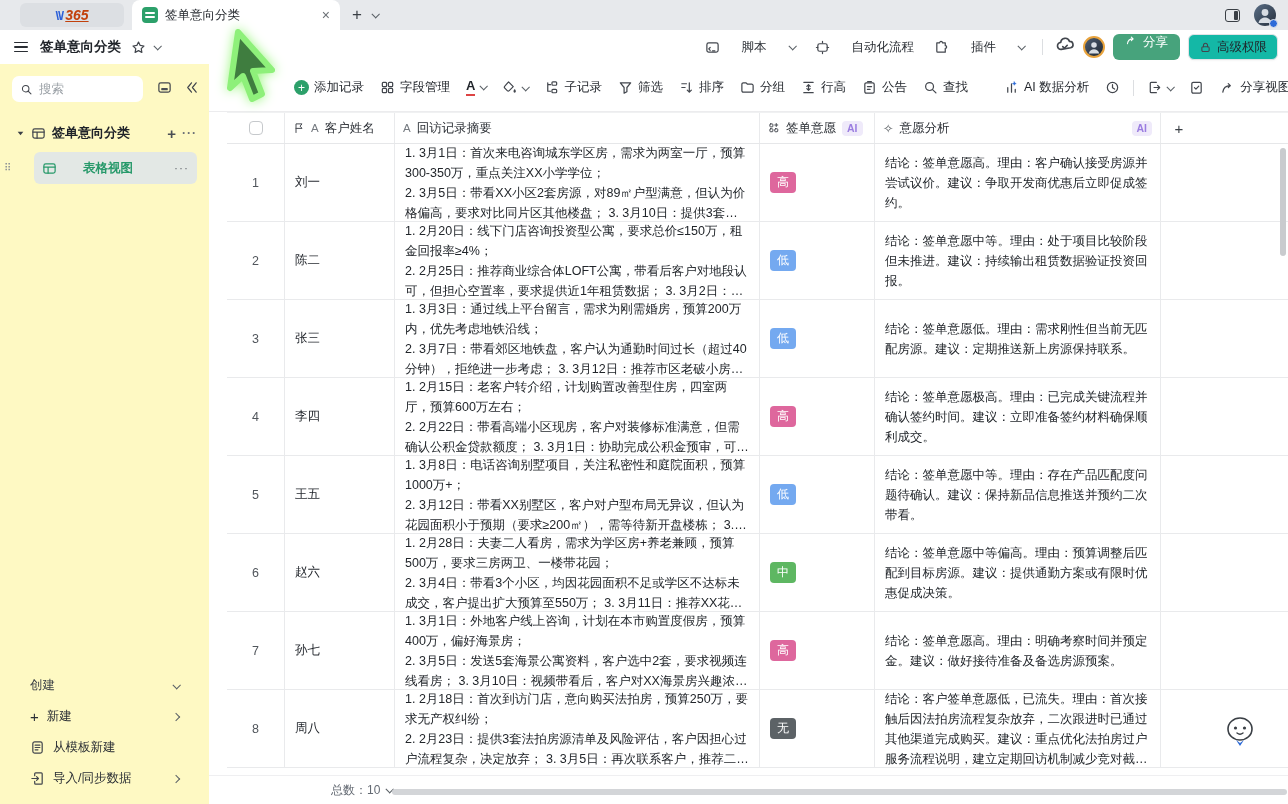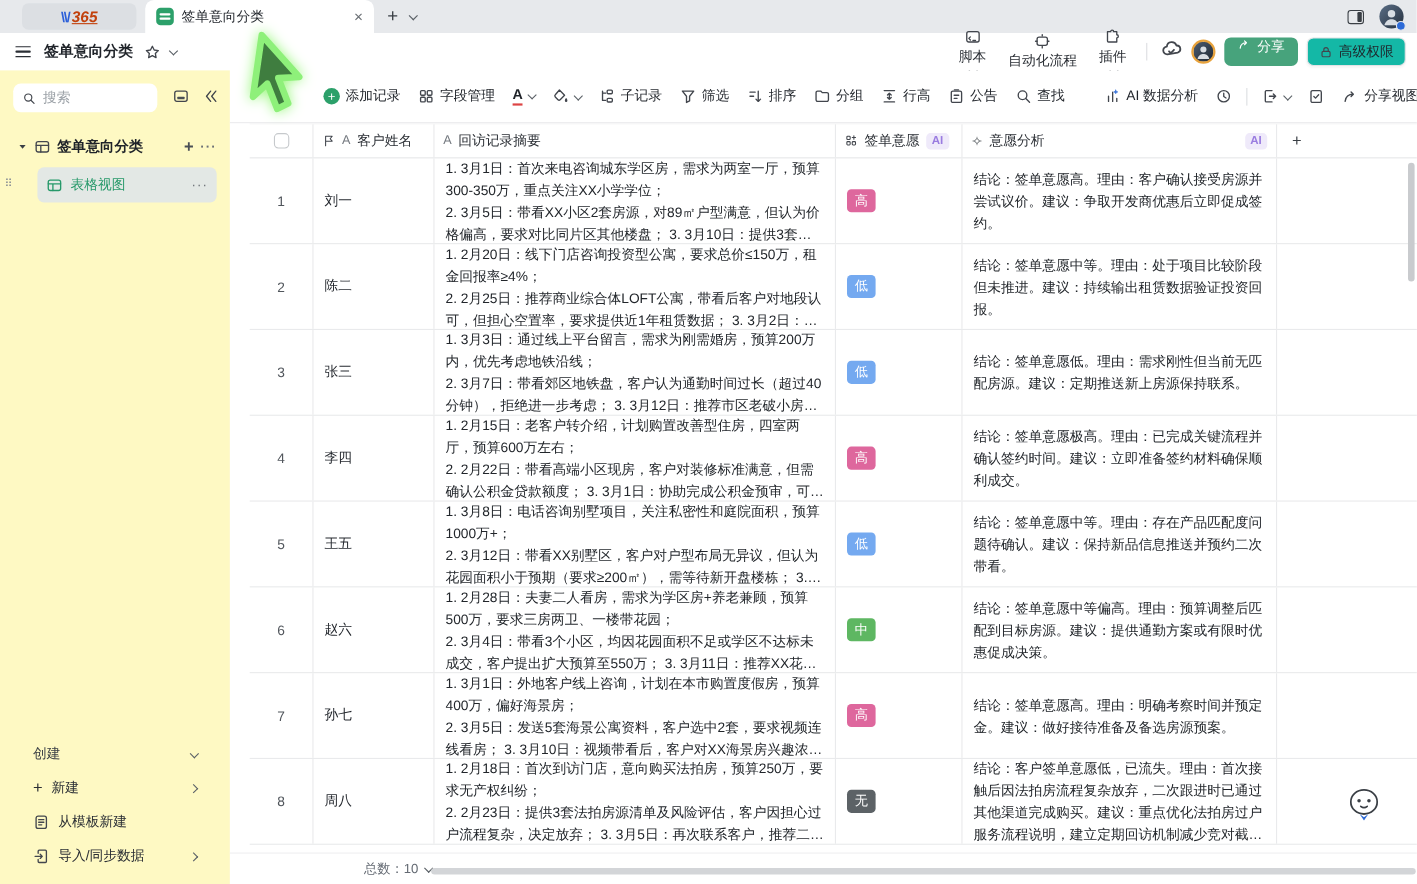--- a/index.html
+++ b/index.html
@@ -26,36 +26,36 @@
   .avatar svg { position:absolute; inset:0; }
   .avatar .badge-dot { position:absolute; right:-2px; bottom:-2px; width:9px; height:9px; border-radius:50%; background:#2d6bd8; border:1.5px solid #e7e9ec; }
 
   
   .appheader { height:34px; background:#fff; display:flex; align-items:center; padding:0 14px; position:relative; }
   .hamburger { width:14px; display:flex; flex-direction:column; gap:3px; margin-right:12px; }
   .hamburger i { height:1.6px; background:#2a2e34; border-radius:1px; }
   .doc-title { font-size:13.5px; font-weight:bold; margin-right:10px; }
   .star-ic svg { display:block; }
   .appheader-right { position:absolute; right:10px; display:flex; align-items:center; gap:8px; }
-  .hbtn { display:flex; align-items:center; gap:2px; font-size:12.5px; color:#2a2e34; padding:4px 6px; border-radius:5px;flex-direction:column; }
+  .hbtn { display:flex; align-items:center; gap:22px; font-size:12.5px; color:#2a2e34; padding:4px 6px; border-radius:5px; }
   .vdiv { width:1px; height:16px; background:#dcdee1; margin:0 4px; }
   .ring-avatar { width:22px; height:22px; border-radius:50%; border:2px solid #e8a33d; background:linear-gradient(135deg,#4d5d72,#1f2833); position:relative; }
   .share-btn { background:#47a37c; color:#fff; border-radius:6px; height:26px; padding:0 12px; display:flex; align-items:flex-start; gap:5px; font-size:12.5px; }
   .perm-btn { background:#14b8a6; border:1px solid #e2e3e6; border-radius:6px; height:26px; padding:0 10px; display:flex; align-items:center; gap:5px; font-size:12.5px; box-shadow:0 1px 2px rgba(0,0,0,.04); }
 
   
   .bodyrow { display:flex; height:740px; }
   .sidebar { width:209px; background:#fef9c3; flex:none; position:relative; padding-top:12px; }
   .search-box { margin:0 54px 0 12px; width:131px; height:26px; background:#fff; border-radius:7px; display:flex; align-items:center; padding:0 8px; gap:6px; color:#9aa0a6; font-size:12.5px; }
   .sb-topicons { position:absolute; top:16px; right:10px; display:flex; gap:12px; align-items:center; color:#4a4f55; }
   .tree-row { display:flex; align-items:center; gap:6px; padding:8px 12px 8px 16px; font-size:13px; font-weight:bold; margin-top:14px; }
   .tree-row .grow { flex:1; }
   .dots { color:#6b7075; letter-spacing:1px; font-size:12px; }
   .view-row { margin:2px 12px 0 34px; height:32px; background:#e3e8e5; border-radius:6px; display:flex; align-items:center; gap:7px; padding:0 8px; position:relative; }
-  .view-row .vlabel { color:#27996a; font-size:12.5px; font-weight:normal; flex:1; }
+  .view-row .vlabel { color:#27996a; font-size:12.5px; font-weight:bold; flex:1;margin-left:19px; }
   .drag-dots { position:absolute; left:-30px; color:#8b9095; font-size:10px; line-height:4px; }
   .sidebar-bottom { position:absolute; left:0; right:0; bottom:10px; padding:0 30px; }
   .sb-row { display:flex; align-items:center; gap:8px; height:31px; font-size:12.5px; color:#2a2e34; }
   .sb-row .grow { flex:1; }
   .create-row { color:#3a3f45; font-size:12.5px; }
 
   .main { flex:1; display:flex; flex-direction:column; background:#fff; position:relative; }
 
   
   .toolbar { height:48px; display:flex; align-items:center; padding:0 8px 0 78px; gap:2px; border-bottom:1px solid #ececee; }

